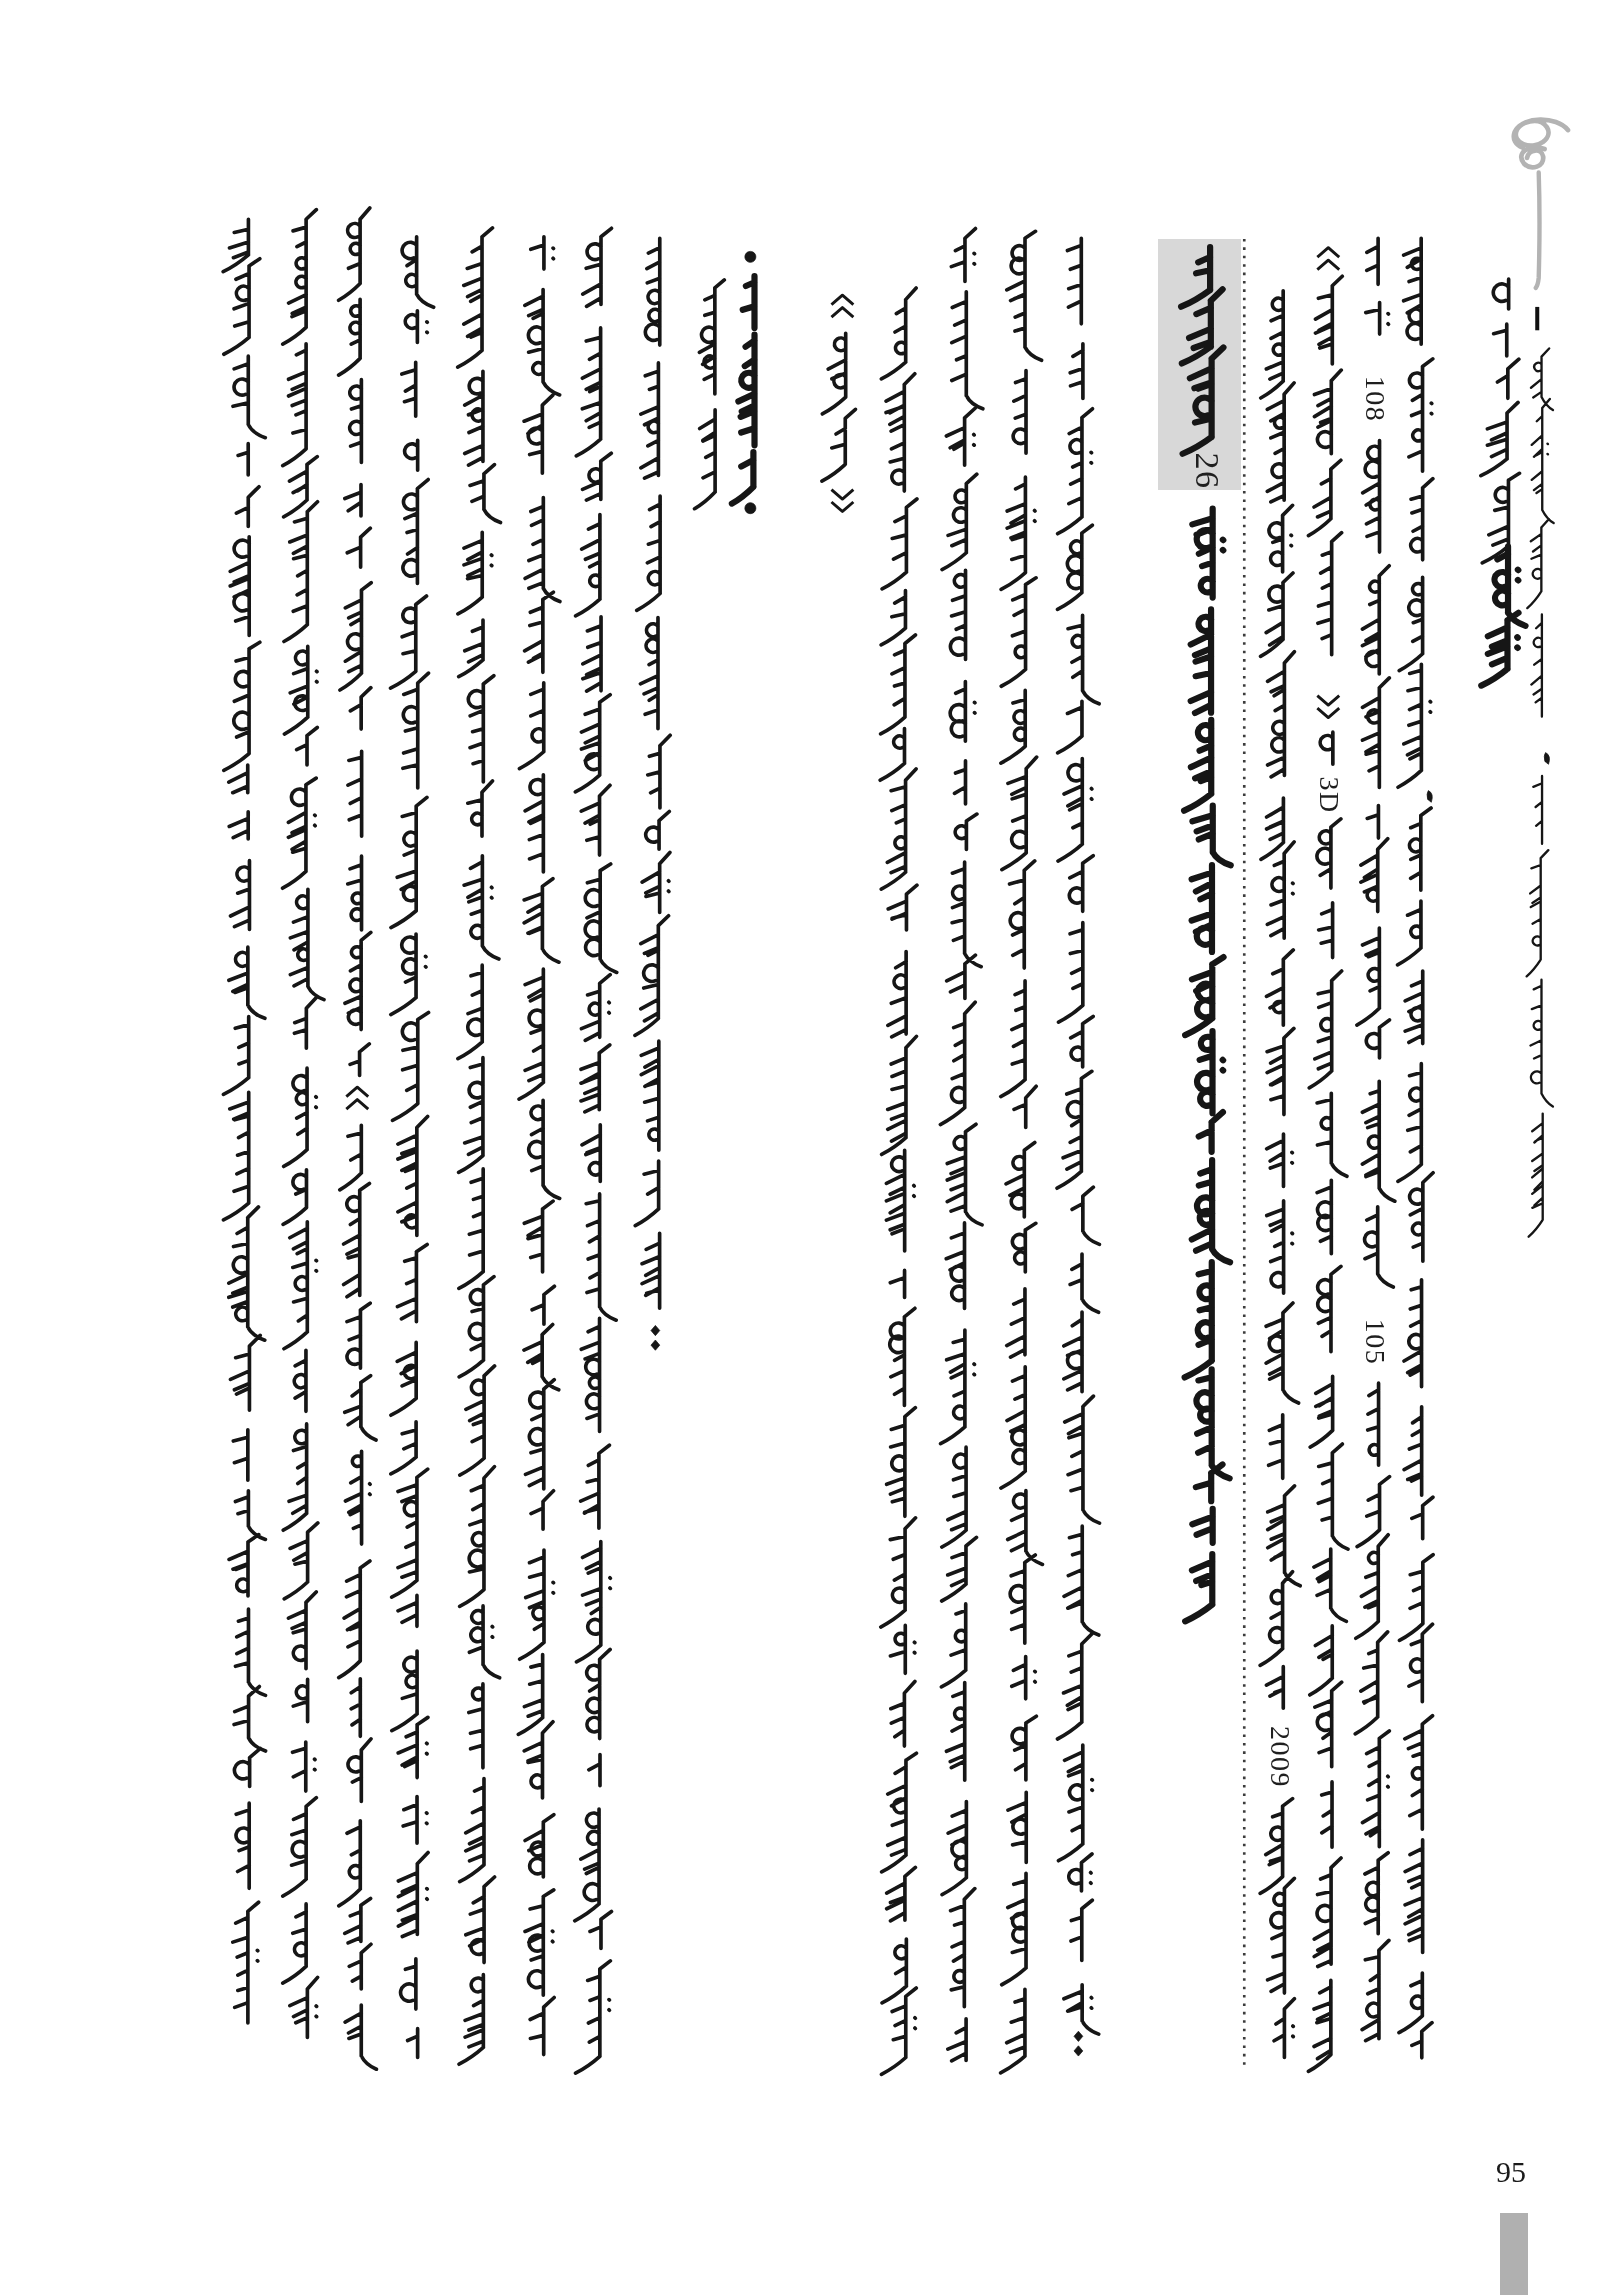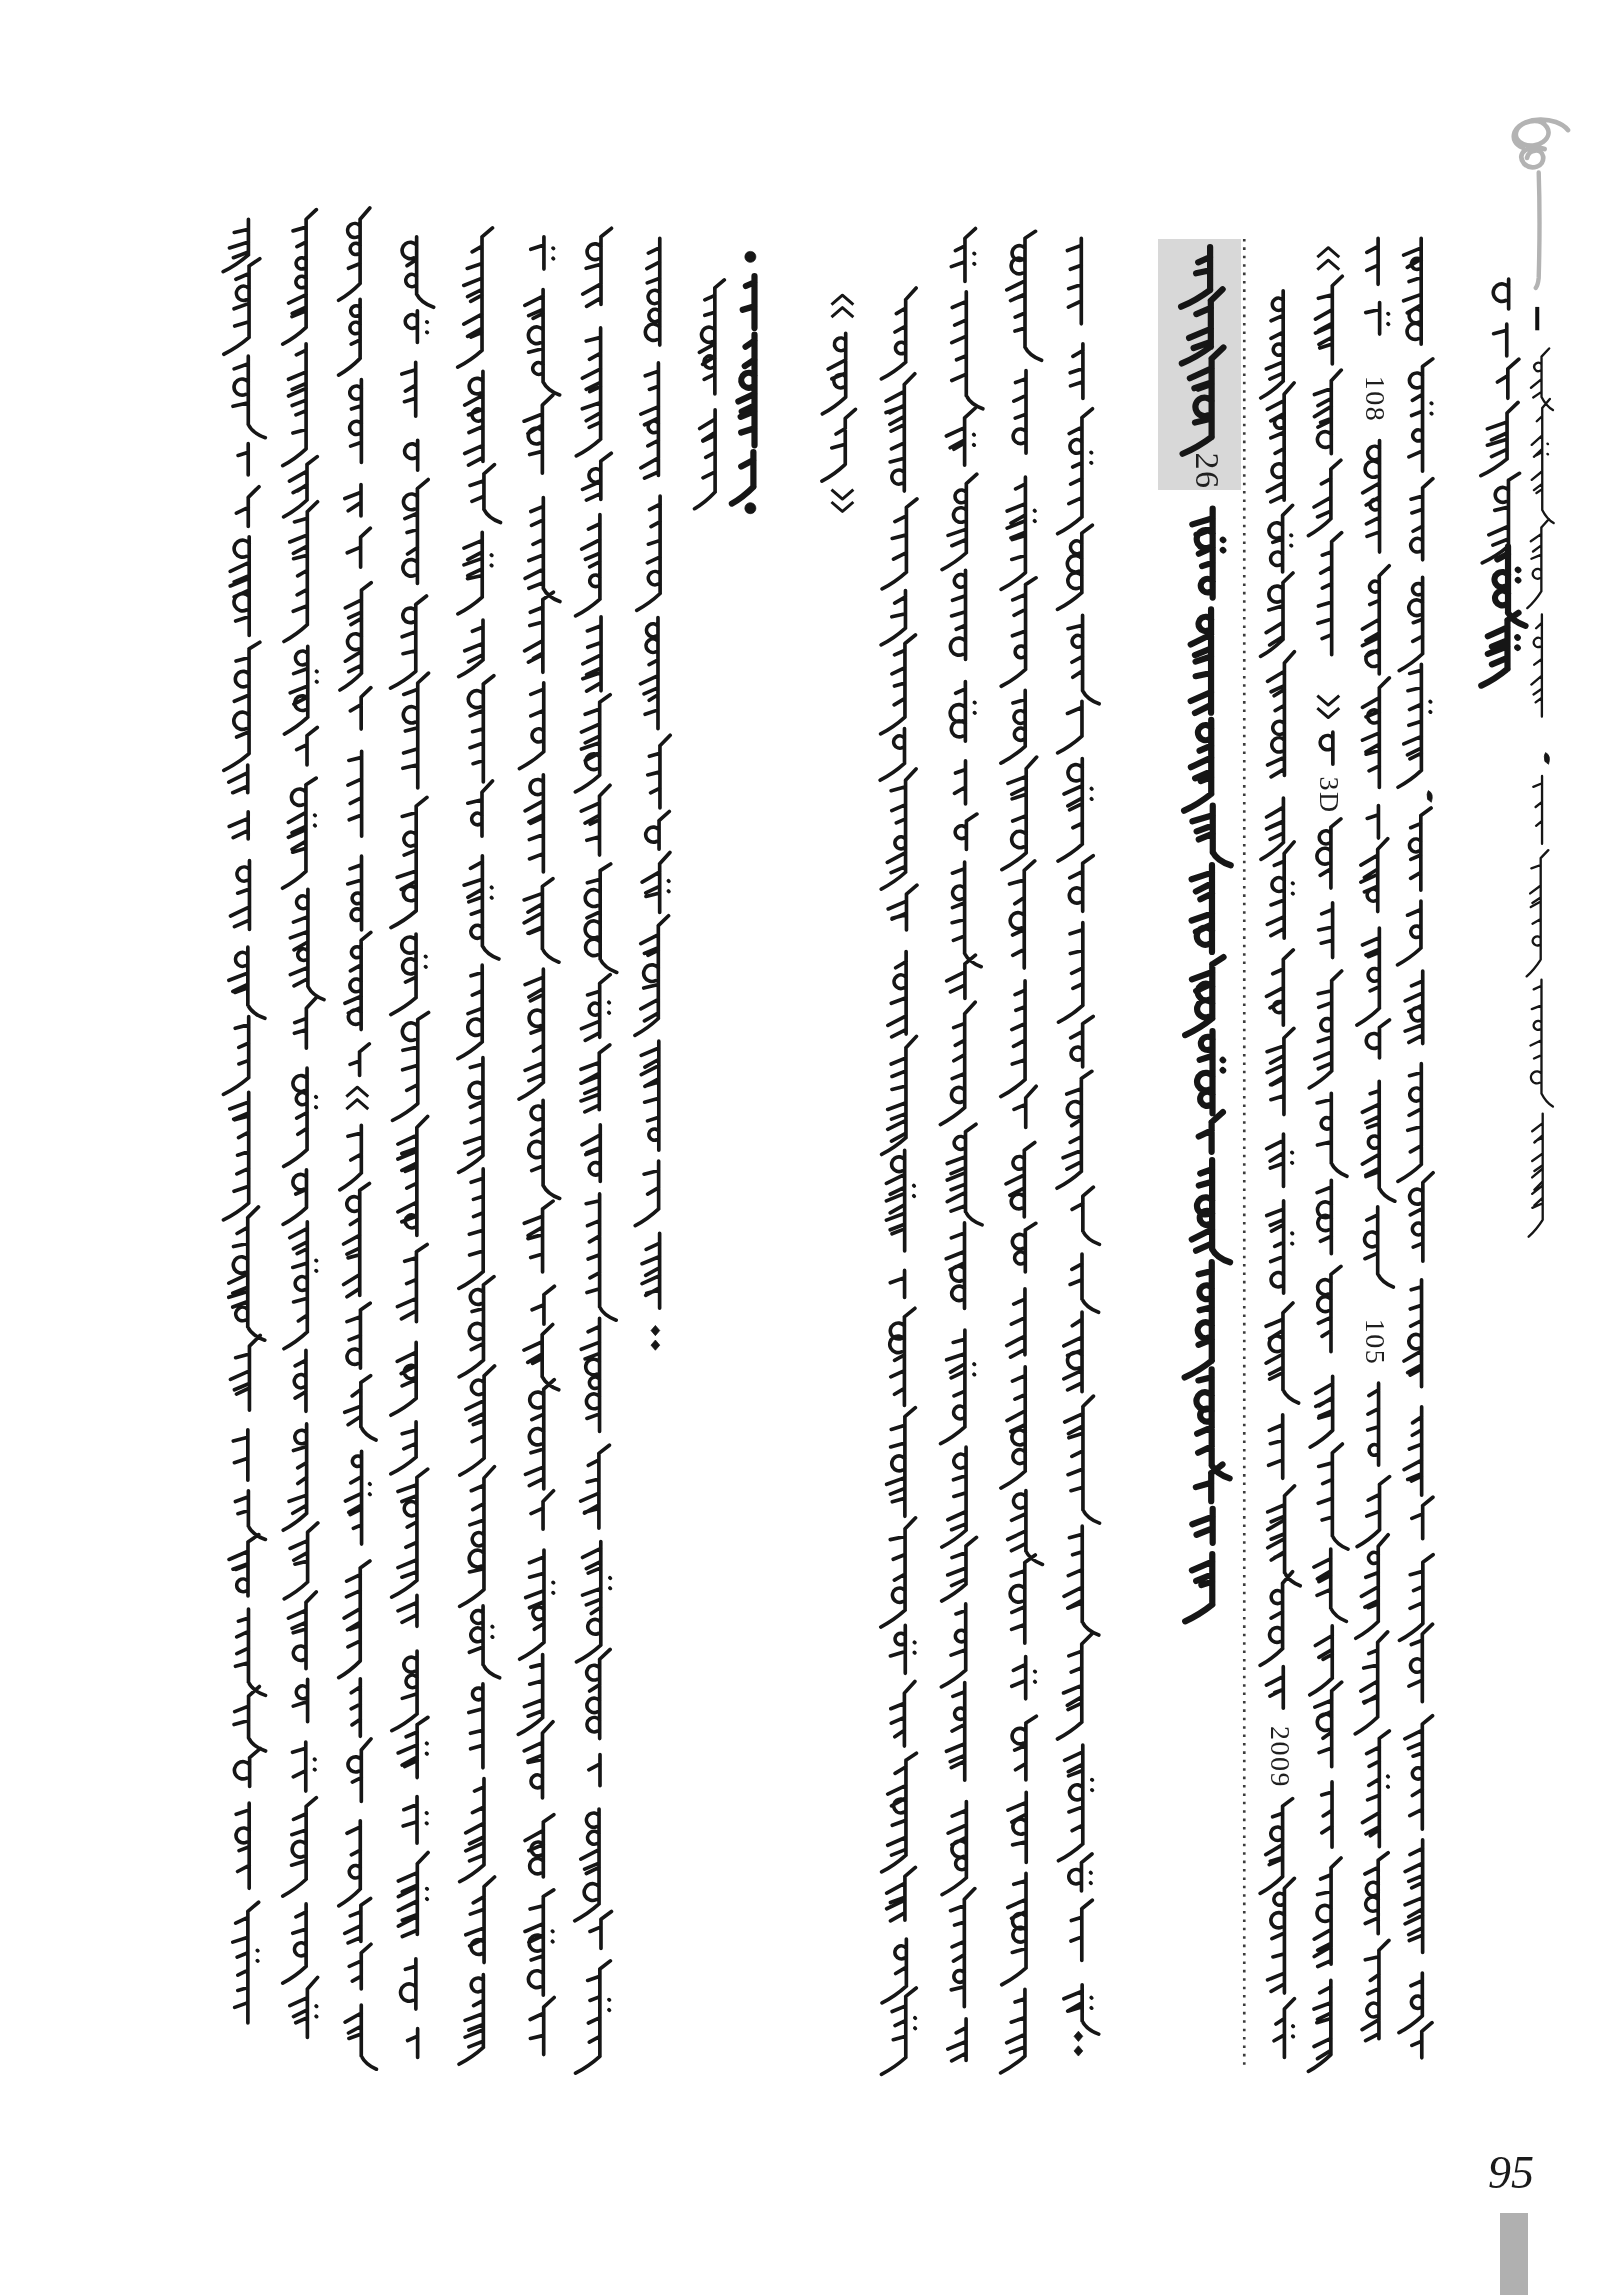--- a/index.html
+++ b/index.html
@@ -69,16 +69,16 @@
       <path d="M418.97256751544774 300 L418.97256751544774 447.9044254068285 M418.97256751544774 300 l 14 -13.176958682248369 M418.97256751544774 310.8056769967079 l -17.860421549528837 5.127203403739259 M418.97256751544774 331.1621207028317 l -12.562969271093607 6.311433600261807 M418.97256751544774 355.44832176420215 a 7.722396829165518 7.722396829165518 0 1 0 -2.702838890207931 11.969715085206554 M418.97256751544774 380.8916663611308 a 7.863540862686932 7.863540862686932 0 1 0 -2.752239301940426 12.188488337164745 M418.97256751544774 403.0714926213647 l -24 11.65726809669286 m 23 6 l -18 8.228547034785151 M418.97256751544774 425.27439461167285 l -19.320572920143604 8.08116014674306 M418.97256751544774 447.9044254068285 q -15 14 -32 23 M418.94153184676543 470.3566674236208 L418.94153184676543 614.2063134759665 M418.94153184676543 479.10710886633024 l -13.322182141244411 6.456931092310697 M418.94153184676543 508.83025770271195 l -24 10.199755405075848 m 23 6 l -18 7.827200491912663 M418.94153184676543 531.4682976814918 l -24 10.469528945162892 m 23 6 l -18 7.049994549714029 M418.94153184676543 561.906633459311 l -13.85561622865498 5.8128459982108325 M418.94153184676543 587.790855471883 l -18.046334102749825 4.8346634497866035 M418.94153184676543 614.2063134759665 q -15 14 -32 23 M420.200571100926 635.6230449676514 L420.200571100926 684.3301357086748 M420.200571100926 635.6230449676514 l 14 -10.72288515092805 M420.200571100926 644.7380874231458 l -24 13.784956388641149 m 23 6 l -18 9.720379155129194 M420.200571100926 662.9212635406293 l -12.61538608185947 8.77301531820558 M420.200571100926 684.3301357086748 q -15 14 -32 23 M420.6107567148283 700.2853477746248 L420.6107567148283 854.9405325986445 M420.6107567148283 700.2853477746248 l 14 -13.669932540040463 M420.6107567148283 709.4058481538668 l -17.583203533664346 4.829441234236583 M420.6107567148283 732.1619131524736 l -24 9.562482244800776 m 23 6 l -18 9.671673513948917 M420.6107567148283 759.9082879357351 l -18.746597124263644 4.735729179577902 M420.6107567148283 780.4035531580448 l -13.235027328133583 7.6757845198735595 M420.6107567148283 806.5162920264216 l -13.887305449694395 7.541165350470692 M420.6107567148283 829.1035589061988 l -19.203490002080798 7.432072815485299 M420.6107567148283 854.9405325986445 q -15 14 -32 23 M421.22101528546773 884.7143043810502 L421.22101528546773 981.5657274322584 M421.22101528546773 894.4030000078492 a 9.45767365489155 9.45767365489155 0 1 0 -3.3101857792120426 14.659394165081904 M421.22101528546773 914.7973150047474 l -19.331611612811685 7.099582757567987 M421.22101528546773 938.7936101849191 l -24 9.516435735858977 m 23 6 l -18 9.247516199015081 M421.22101528546773 955.8816289249808 a 10.044488706625998 10.044488706625998 0 1 0 -3.515571047319099 15.568957495270297 M433.22101528546773 918.6123024489731 l 0.6 0.6 M433.22101528546773 932.6123024489731 l 0.6 0.6 M421.22101528546773 981.5657274322584 q -15 14 -32 23 M420.20169908436947 1006.783885336481 L420.20169908436947 1046.9992811502889 M420.20169908436947 1006.783885336481 l 14 -11.143530006986111 M420.20169908436947 1018.9704499514773 l -14.183842385187745 7.016444727545604 M418.73260729783215 1074.0012302948162 L418.73260729783215 1192.641234816052 M418.73260729783215 1074.0012302948162 l 14 -9.099191549001262 M418.73260729783215 1083.8914443487301 a 11.222057113423944 11.222057113423944 0 1 0 -3.92771998969838 17.394188525807113 M418.73260729783215 1111.8933250103146 l -24 13.582623202819377 m 23 6 l -18 8.229043841362 M418.73260729783215 1135.278217012994 l -24 10.66085411887616 m 23 6 l -18 10.350190027616918 M418.73260729783215 1160.8353032940067 l -18.177065432071686 5.502828645752743 M430.73260729783215 1115.5252318772486 l 0.6 0.6 M430.73260729783215 1129.5252318772486 l 0.6 0.6 M418.73260729783215 1192.641234816052 q -15 14 -32 23 M421.43197733396664 1217.1868093125522 L421.43197733396664 1350.1129145398736 M421.43197733396664 1229.2559120780788 a 8.760969495400786 8.760969495400786 0 1 0 -3.066339323390275 13.57950271787122 M421.43197733396664 1254.5341275959277 l -19.747878573834896 7.520298871444538 M421.43197733396664 1274.7549874272197 l -24 8.86237280908972 m 23 6 l -18 10.293635328300297 M421.43197733396664 1301.533198744338 a 7.830598772503436 7.830598772503436 0 1 0 -2.740709570376202 12.137428097380326 M421.43197733396664 1324.193796698842 l -24 9.6894261110574 m 23 6 l -18 9.449264345690608 M421.43197733396664 1350.1129145398736 q 6 12 22 18 M419.3024578623008 1379.925646968186 L419.3024578623008 1434.5066980309784 M419.3024578623008 1379.925646968186 l 14 -14.990223330445588 M419.3024578623008 1393.7415285897441 l -15.91783681884408 5.971380996983498 M419.3024578623008 1409.363042150624 l -16.34190603904426 4.8402436843607575 M420.2498326522764 1461.9127310393378 L420.2498326522764 1573.4716037651524 M420.2498326522764 1475.9013099502772 a 10.922322022728622 10.922322022728622 0 1 0 -3.8228127079550176 16.929599135229363 M420.2498326522764 1498.3968748571351 a 8.280876095406711 8.280876095406711 0 1 0 -2.8983066333923486 12.835357947880402 M420.2498326522764 1522.586698450148 l -14.170323925092816 7.573196864454076 M420.2498326522764 1544.2856970932335 l -12.621164299547672 8.088532184250653 M432.2498326522764 1500.9583364933728 l 0.6 0.6 M432.2498326522764 1514.9583364933728 l 0.6 0.6 M420.2498326522764 1573.4716037651524 q -15 14 -32 23 M419.479832917219 1601.0375441983342 L419.479832917219 1652.6823939047754 M419.479832917219 1611.1313154851086 a 10.50030441582203 10.50030441582203 0 1 0 -3.67510654553771 16.275471844524144 M419.479832917219 1627.8665754860267 l -14.62810299731791 6.3117954668123275 M419.479832917219 1652.6823939047754 q -15 14 -32 23 M420.6071889186278 1672.2668695356697 L420.6071889186278 1822.9520064629614 M420.6071889186278 1681.2552978452295 l -24 12.753893861081451 m 23 6 l -18 9.322293340228498 M420.6071889186278 1708.9923400074865 l -13.869079204276204 6.810227767331526 M420.6071889186278 1728.4916988288362 l -19.871135206893086 6.11638598702848 M420.6071889186278 1750.6813401114196 a 9.364103586412966 9.364103586412966 0 1 0 -3.277436255244538 14.514360558940098 M420.6071889186278 1776.7813864268053 l -18.745238836854696 5.04870927403681 M420.6071889186278 1799.7754713067163 l -12.256644897162914 8.069570910651237 M432.6071889186278 1725.0066674602217 l 0.6 0.6 M432.6071889186278 1739.0066674602217 l 0.6 0.6 M420.6071889186278 1822.9520064629614 q -15 14 -32 23 M418.7448069176171 1848.0438474658877 L418.7448069176171 1931.6240571569651 M418.7448069176171 1861.4030969124287 l -14.778112990781665 8.095992274815217 M418.7448069176171 1884.5622963088874 a 9.042303093709052 9.042303093709052 0 1 0 -3.164806082798168 14.01556979524903 M418.7448069176171 1904.6593033570487 l -14.871631810441613 8.834411703050137 M419.6652980244253 1948.8713691849262 L419.6652980244253 2071.3376778028905 M419.6652980244253 1960.9043507589959 a 9.11823335941881 9.11823335941881 0 1 0 -3.191381675796583 14.133261707099155 M419.6652980244253 1979.870113915857 l -18.029601622372866 5.377829157281667 M419.6652980244253 2001.7915487826801 l -12.170394971966743 7.274274078430608 M419.6652980244253 2021.9688255743124 l -12.073263995349407 8.459807458333671 M419.6652980244253 2046.2513368603773 l -24 8.468036064412445 m 23 6 l -18 10.353180623613298 M419.6652980244253 2071.3376778028905 q -15 14 -32 23 M421.026119109476 2097.0028771925718 L421.026119109476 2165.2250049952418 M421.026119109476 2097.0028771925718 l 14 -12.66768532176502 M421.026119109476 2108.566561007872 l -24 10.72460979130119 m 23 6 l -18 10.094616719521582 M421.026119109476 2136.508770356886 l -17.361024105921388 4.2767558535560966 M421.026119109476 2165.2250049952418 q -15 14 -32 23 M418.81503216619603 2193.0943230865523 L418.81503216619603 2283.816387997009 M418.81503216619603 2193.0943230865523 l 14 -14.335875882999972 M418.81503216619603 2203.843174969312 l -24 10.880069191101938 m 23 6 l -18 7.864791725762188 M418.81503216619603 2229.5391695036865 l -17.50807204283774 5.237078011035919 M418.81503216619603 2256.393121450829 a 9.79784101434052 9.79784101434052 0 1 0 -3.429244355019182 15.186653572227806 M421.00326704699546 2298.4440198214725 L421.00326704699546 2356.310302148573 M421.00326704699546 2310.5219129933976 a 8.711595908738673 8.711595908738673 0 1 0 -3.0490585680585354 13.502973658544944 M421.00326704699546 2328.615764107555 l -19.59783662855625 6.482415320118889 M418.50751180713996 2384.155444917269 L418.50751180713996 2451.3134572831914 M418.50751180713996 2392.6836167783476 l -18.12790938653052 5.531840028474107 M418.50751180713996 2423.444164850749 l -17.106784166768193 8.39387047314085 M430.50751180713996 2407.660749245342 l 0.6 0.6 M430.50751180713996 2421.660749245342 l 0.6 0.6 M418.99895279319026 2472.2261527040973 L418.99895279319026 2572.0043529467657 M418.99895279319026 2472.2261527040973 l 14 -11.92984991078265 M418.99895279319026 2482.431834857911 l -17.25087672472 7.764480290701613 M418.99895279319026 2504.4575190851465 l -19.579985313117504 6.616277760826051 M418.99895279319026 2524.1107801683247 a 10.787560218945146 10.787560218945146 0 1 0 -3.775646076630801 16.720718339364975 M418.99895279319026 2546.8537545241416 l -19.94564022310078 5.855384545633569 M418.99895279319026 2572.0043529467657 q -15 14 -32 23 M418.97035449533723 2605.7600738294423 L418.97035449533723 2691.300690950826 M418.97035449533723 2616.552978257183 l -13.900149967521429 7.100169183453545 M418.97035449533723 2639.992266623614 l -18.272514957934618 5.963645981159061 M418.97035449533723 2662.215605569693 a 8.94735261425376 8.94735261425376 0 1 0 -3.1315734149888157 13.868396552093328 M418.97035449533723 2691.300690950826 q -15 14 -32 23 M420.70990172959864 2722.2487611789256 L420.70990172959864 2788.5972234923393 M420.70990172959864 2722.2487611789256 l 14 -15.885217037517577 M420.70990172959864 2734.1615750198252 l -24 10.939054380171001 m 23 6 l -18 8.845784067176282 M420.70990172959864 2761.316871657502 l -15.900196757167578 7.099631562363356 M432.70990172959864 2745.4707229886203 l 0.6 0.6 M432.70990172959864 2759.4707229886203 l 0.6 0.6 " fill="none" stroke="#161616" stroke-width="5" stroke-linecap="round" stroke-linejoin="round"></path>
       <path d="M340.0118473424576 300 L340.0118473424576 348.8141164686531 M340.0118473424576 313.68439170438796 l -19.34804852962494 4.4541778564453125 M340.0118473424576 331.05013677850366 l -25.919999999999998 8.22338159615174 m 24.84 6 l -19.439999999999998 7.366664437577128 M340.0118473424576 348.8141164686531 q -16.2 14 -34.56 23 M340.8796799800824 363.9902795664966 L340.8796799800824 461.77650752849877 M340.8796799800824 363.9902795664966 l 14.719999999999999 -9.945199590409175 M340.8796799800824 374.23909426899627 l -17.981943837404252 7.883823233190924 M340.8796799800824 395.08594183111563 a 9.779099968634545 9.779099968634545 0 1 0 -3.4226849890220907 15.157604951383545 M340.8796799800824 415.1891216780059 l -20.489787614941598 7.443076452240348 M340.8796799800824 440.38945321086794 l -19.66595493912697 5.776791823795065 M340.8796799800824 461.77650752849877 q -16.2 14 -34.56 23 M339.8159075496718 487.38240535371006 L339.8159075496718 580.9735669139773 M339.8159075496718 497.80691775819287 l -19.32061577871442 6.9963859368581325 M339.8159075496718 522.6245668682581 a 11.031182618252933 11.031182618252933 0 1 0 -3.860913916388526 17.098333058292045 M339.8159075496718 551.2907221453885 l -20.92722030080855 4.784466724144295 M339.8159075496718 580.9735669139773 q 6 12 23.28 18 M339.7163827473763 607.1944272192195 L339.7163827473763 650.0908135706559 M339.7163827473763 618.8792280307971 l -13.817792632654308 4.393961109220982 M339.78730242406016 680.6310448888689 L339.78730242406016 720.5198319386691 M339.78730242406016 680.6310448888689 l 14.719999999999999 -14.581333824433386 M339.78730242406016 694.5146499858238 l -16.246541424691678 7.84823291329667 M341.05256823576053 734.5298567600548 L341.05256823576053 869.6681954842061 M341.05256823576053 743.3864790848456 a 11.661918201856315 11.661918201856315 0 1 0 -4.08167137064971 18.075973212877287 M341.05256823576053 769.5724523580633 l -25.919999999999998 12.476958089508116 m 24.84 6 l -19.439999999999998 8.232950142584741 M341.05256823576053 791.5946103396825 l -25.919999999999998 10.343882590532303 m 24.84 6 l -19.439999999999998 9.039445493370295 M341.05256823576053 816.6137107902207 a 11.768064032681286 11.768064032681286 0 1 0 -4.11882241143845 18.240499250655994 M341.05256823576053 843.7479553747922 l -18.51864022858441 6.166273782495409 M340.886852834234 888.0533357104287 L340.886852834234 1031.3156536491588 M340.886852834234 888.0533357104287 l 14.719999999999999 -9.028694357722998 M340.886852834234 899.7845821590163 l -17.813066118434072 4.924308622488752 M340.886852834234 922.5868371842429 a 10.608702776394784 10.608702776394784 0 1 0 -3.713045971738174 16.443489303411916 M340.886852834234 951.1301234664395 l -20.14478985503316 8.570393172325566 M340.886852834234 978.8905464939774 a 11.822483242861926 11.822483242861926 0 1 0 -4.137869135001674 18.324849026435984 M340.886852834234 1001.4964867535979 l -17.02654410995543 7.203917347127572 M340.886852834234 1031.3156536491588 q -16.2 14 -34.56 23 M339.0743959127925 1046.9775441801175 L339.0743959127925 1084.9451322192326 M339.0743959127925 1057.4360790075734 l -25.919999999999998 12.968392161186785 m 24.84 6 l -19.439999999999998 8.51263602823019 M339.69267924977464 1110.9867968037724 L339.69267924977464 1148.174700209871 M339.69267924977464 1120.0552450488321 l -25.919999999999998 11.032037089578807 m 24.84 6 l -19.439999999999998 9.375465901568532 M341.42952127507886 1177.8750310605392 L341.42952127507886 1272.0234853578731 M341.42952127507886 1190.0704208514653 a 9.636459909752011 9.636459909752011 0 1 0 -3.372760968413204 14.936512860115617 M341.42952127507886 1216.7513849705767 l -16.105626783370973 5.727257095044479 M341.42952127507886 1241.2405893119674 l -25.919999999999998 12.413925624452531 m 24.84 6 l -19.439999999999998 8.625754595734179 M339.22964355987494 1296.3108640024439 L339.22964355987494 1375.6738367946818 M339.22964355987494 1306.92771540815 a 9.482431076839566 9.482431076839566 0 1 0 -3.318850876893848 14.697768169101327 M339.22964355987494 1331.6345518034261 l -25.919999999999998 10.058503250125796 m 24.84 6 l -19.439999999999998 9.218746426515281 M339.22964355987494 1351.9721606221672 l -17.67300762332976 6.261461183661595 M339.22964355987494 1375.6738367946818 q 6 12 23.28 18 M340.3921368891373 1391.4710754249245 L340.3921368891373 1474.8252108823508 M340.3921368891373 1402.3277718019672 l -18.42584768779576 5.1107758327852935 M340.3921368891373 1427.433749694222 l -13.529217870011925 6.067266997182742 M340.3921368891373 1451.240189647923 l -13.397588771805166 4.887577842222527 M340.3921368891373 1474.8252108823508 q -16.2 14 -34.56 23 M340.40334167480466 1494.8736733011901 L340.40334167480466 1646.4902388807386 M340.40334167480466 1508.1467309487052 l -25.919999999999998 9.549891254398972 m 24.84 6 l -19.439999999999998 8.005960460752249 M340.40334167480466 1527.5033193627994 l -19.151039064899088 5.107464781962335 M340.40334167480466 1549.3573435827468 l -13.880126063749193 7.518216304946691 M340.40334167480466 1576.1028255927376 l -15.250539463981985 4.995005187578499 M340.40334167480466 1598.9649333275545 l -16.199301946014167 7.686135826865211 M340.40334167480466 1623.4300520371955 l -20.079516914710403 6.961665565380827 M340.40334167480466 1646.4902388807386 q -16.2 14 -34.56 23 M339.0821246386971 1666.4294934412464 L339.0821246386971 1816.1963107893243 M339.0821246386971 1666.4294934412464 l 14.719999999999999 -14.608820189721882 M339.0821246386971 1679.8978615417145 l -14.664104164615273 8.265118902549148 M339.0821246386971 1701.829565608098 l -19.46141476094723 4.2660081326030195 M339.0821246386971 1724.0685680856307 a 11.207326400466263 11.207326400466263 0 1 0 -3.922564240163192 17.371355920722706 M339.0821246386971 1743.7940965206362 l -25.919999999999998 12.330748612992465 m 24.84 6 l -19.439999999999998 7.7119610998779535 M339.0821246386971 1767.4480837668914 l -25.919999999999998 8.123225158080459 m 24.84 6 l -19.439999999999998 7.29976593516767 M339.0821246386971 1792.3996708950338 a 9.267061814107 9.267061814107 0 1 0 -3.24347163493745 14.36394581186585 M339.0821246386971 1816.1963107893243 q 6 12 23.28 18 M341.3932207877282 1842.331349896267 L341.3932207877282 1930.0838003344834 M341.3932207877282 1842.331349896267 l 14.719999999999999 -14.650619770167395 M341.3932207877282 1853.0058810599148 l -18.84561893813312 5.1860377714037895 M341.3932207877282 1876.2926117780928 l -25.919999999999998 11.620935150422156 m 24.84 6 l -19.439999999999998 8.155021098442376 M341.3932207877282 1899.641013174473 l -17.768659356087447 8.348134582396597 M339.1997955942992 1956.7839692020789 L339.1997955942992 2025.8344240291044 M339.1997955942992 1967.0066782394424 l -19.874676494896413 5.2776219414081424 M339.1997955942992 1995.8824885883369 l -18.370098671913148 6.030603582970798 M339.97026910386046 2040.4363881237805 L339.97026910386046 2088.959877019748 M339.97026910386046 2048.5654649077915 l -17.7232213588804 6.4693676410242915 M339.97026910386046 2067.3495731954463 l -14.282827339172362 4.292663327418268 M339.97026910386046 2088.959877019748 q 6 12 23.28 18 M339.42361899777313 2110.4154803743586 L339.42361899777313 2184.3345363056287 M339.42361899777313 2110.4154803743586 l 14.719999999999999 -10.07911069970578 M339.42361899777313 2123.0423581786454 l -25.919999999999998 11.308620551601052 m 24.84 6 l -19.439999999999998 7.355391117744148 M339.42361899777313 2141.7475588636785 l -16.8342597643286 6.2876307216938585 M339.42361899777313 2164.154292217611 a 8.698213136196136 8.698213136196136 0 1 0 -3.0443745976686474 13.482230361104012 M340.0784876328893 2202.272537946701 L340.0784876328893 2302.345745585859 M340.0784876328893 2214.603974778205 l -13.767046042755245 4.309527956414968 M340.0784876328893 2232.664942673873 l -16.06425364226103 7.728949612705037 M340.0784876328893 2255.6569031830877 l -15.959396355822681 7.52982291020453 M340.0784876328893 2275.816647357773 l -17.792336137071253 4.749287374783307 M340.0784876328893 2302.345745585859 q 6 12 23.28 18 M340.22143826736135 2321.317297066562 L340.22143826736135 2378.52066294197 M340.22143826736135 2321.317297066562 l 14.719999999999999 -13.041013469919562 M340.22143826736135 2335.0449399333447 l -18.960860733911396 7.582762621808797 M340.22143826736135 2354.6751517560333 l -19.845081704705954 5.6712438117247075 M340.22143826736135 2378.52066294197 q 6 12 23.28 18 M341.6642428500112 2405.6094515929 L341.6642428500112 2445.1399765433744 M341.6642428500112 2405.6094515929 l 14.719999999999999 -12.626885670004413 M341.6642428500112 2415.2981487228535 a 11.797818625718355 11.797818625718355 0 1 0 -4.129236519001424 18.28661886986345 M341.05255926502866 2467.896162541583 L341.05255926502866 2584.433634545654 M341.05255926502866 2477.0754173714668 l -17.775781343728305 6.014690147479996 M341.05255926502866 2505.51771265734 a 10.19671972412616 10.19671972412616 0 1 0 -3.5688519034441555 15.804915572395549 M341.05255926502866 2527.5824831533246 l -13.827087317630648 5.237761490046978 M341.05255926502866 2553.025592302438 l -15.876135422885417 8.38664703629911 M339.2578670057468 2615.9081975882873 L339.2578670057468 2768.6373075088486 M339.2578670057468 2615.9081975882873 l 14.719999999999999 -12.403030311921611 M339.2578670057468 2624.241808535531 l -16.65656157679856 7.892470059217885 M339.2578670057468 2651.541416957198 l -20.63203701287508 6.55476254154928 M339.2578670057468 2672.6473900702163 l -14.644545310214161 5.926933489739895 M339.2578670057468 2696.493783022277 l -13.727671830952167 6.729147758800536 M339.2578670057468 2720.23258569759 l -13.745777082666754 4.066309231333435 M339.2578670057468 2740.887063961321 l -18.00613883793354 6.500227754935622 M352.21786700574677 2669.3633860604837 l 0.6 0.6 M352.21786700574677 2683.3633860604837 l 0.6 0.6 " fill="none" stroke="#161616" stroke-width="5" stroke-linecap="round" stroke-linejoin="round"></path>
     </svg>
   <div id="numeral-layer">
       <div class="numeral" style="left: 1375px; top: 399px; font-size: 28px;">108</div>
       <div class="numeral" style="left: 1375px; top: 1342px; font-size: 28px;">105</div>
       <div class="numeral" style="left: 1329px; top: 795px; font-size: 28px;">3D</div>
       <div class="numeral" style="left: 1280px; top: 1757px; font-size: 28px;">2009</div>
       <div class="numeral" style="left: 1207px; top: 471px; font-size: 34px;">26</div>
     </div>
-  <div id="page-number" style="left: 1511px; top: 2172px; font-size: 46px; font-style: italic;">95</div>
+  <div id="page-number" style="left: 1511px; top: 2172px; font-size: 30px;">95</div>
   <div id="edge-tab" style="left: 1500px; top: 2213px; width: 28px; height: 83px; background: rgb(176, 176, 176);"></div>
 </div>
 
 
 </body></html>

